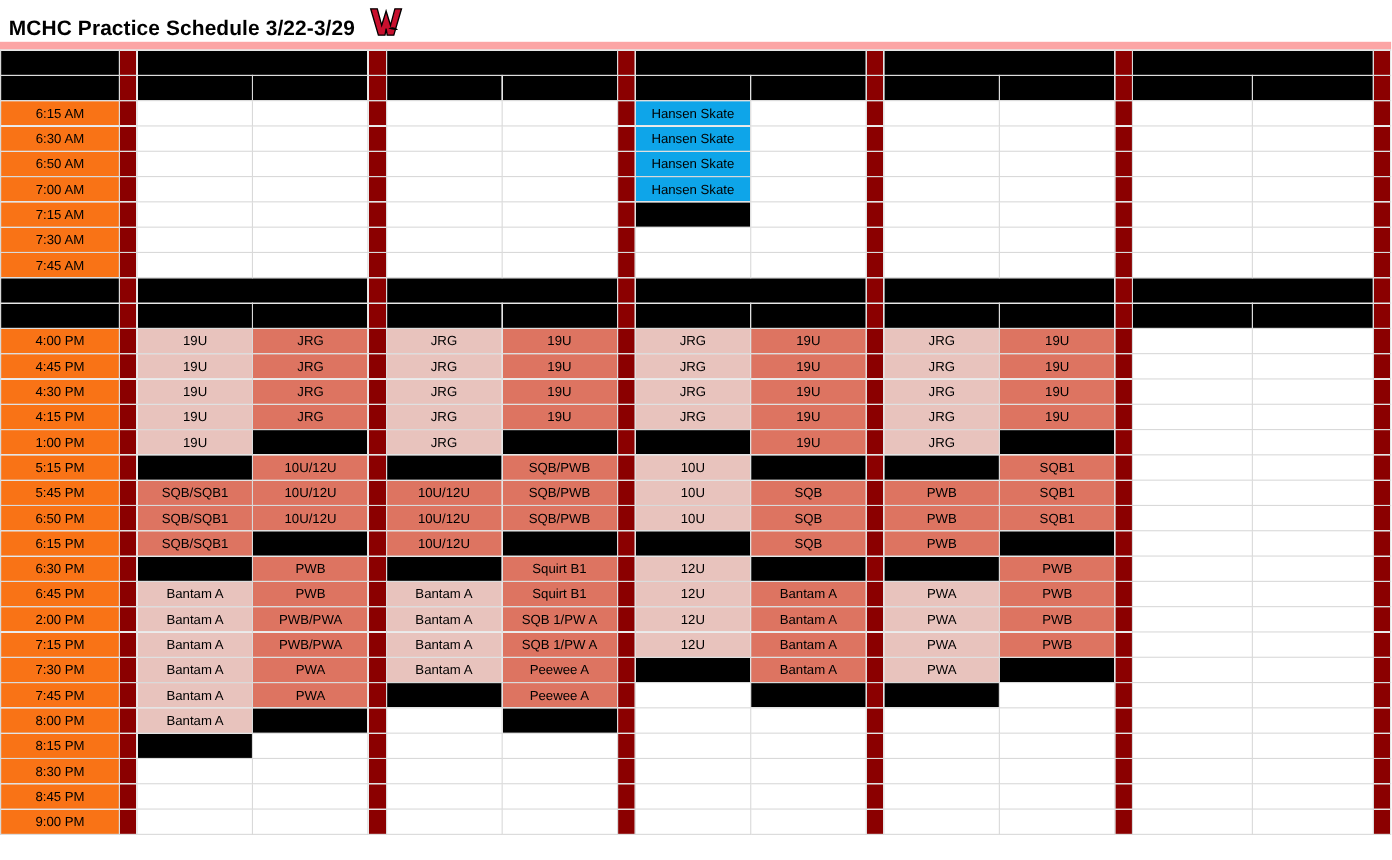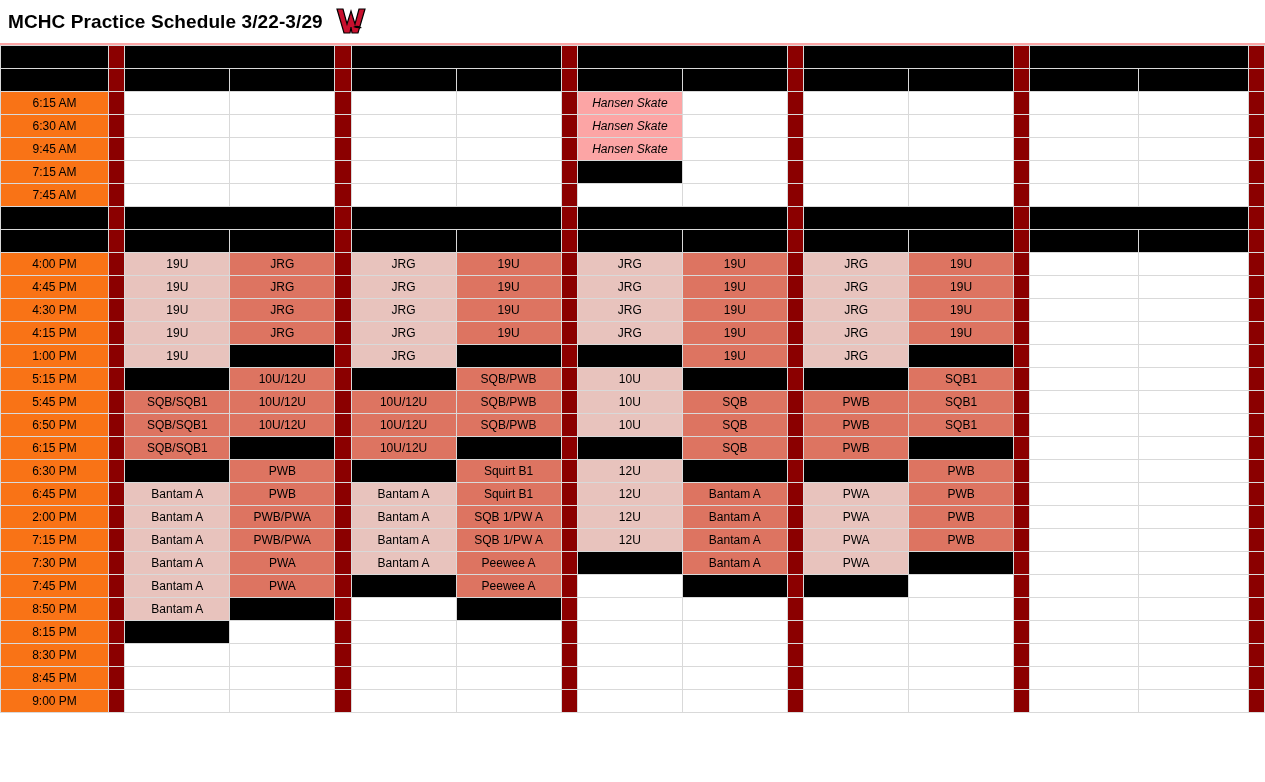--- a/index.html
+++ b/index.html
@@ -12,23 +12,23 @@
     width: 1265px;
     height: 782px;
     position: relative;
     background: #ffffff;
     overflow: hidden;
   }
 
   
   .title-bar {
     height: 45px;
-    border-bottom: 2px solid #fca5a5;
+    border-bottom: 7px solid #fca5a5;
     display: flex;
-    align-items: center;
+    align-items: flex-end;
     padding-left: 8px;
     box-sizing: border-box;
   }
   .title-text {
     font-size: 19px;
     font-weight: bold;
     color: #000;
     letter-spacing: 0.1px;
   }
   .logo {
@@ -87,21 +87,21 @@
   .timecell {
     background: #f97316;
     color: #000;
     font-size: 12px;
     border: 1px solid #d9d9d9;
   }
 
   
   .f-light   { background: #e8c3bd; }   
   .f-dark    { background: #dd7461; }   
-  .f-cream   { background: #fca5a5; font-style: italic; }   
+  .f-cream   { background: #0ea5e9; }   
   .f-ice     { background: #000; color:#fff; }
   .f-none    { background: #fff; }
 </style>
 </head>
 <body>
 
 <div id="page">
 
   <div class="title-bar">
     <span class="title-text">MCHC Practice Schedule 3/22-3/29</span>
@@ -199,48 +199,86 @@
           <td class="f-none"></td>
           <td class="sep"></td>
           <td class="f-none"></td>
           <td class="f-none"></td>
           <td class="sep"></td>
           <td class="f-none"></td>
           <td class="f-none"></td>
           <td class="sep"></td>
         </tr>
         <tr>
-          <td class="timecell">9:45 AM</td>
+          <td class="timecell">6:50 AM</td>
           <td class="sep"></td>
           <td class="f-none"></td>
           <td class="f-none"></td>
           <td class="sep"></td>
           <td class="f-none"></td>
           <td class="f-none"></td>
           <td class="sep"></td>
           <td class="f-cream">Hansen Skate</td>
           <td class="f-none"></td>
           <td class="sep"></td>
           <td class="f-none"></td>
           <td class="f-none"></td>
           <td class="sep"></td>
           <td class="f-none"></td>
           <td class="f-none"></td>
           <td class="sep"></td>
         </tr>
         <tr>
+          <td class="timecell">7:00 AM</td>
+          <td class="sep"></td>
+          <td class="f-none"></td>
+          <td class="f-none"></td>
+          <td class="sep"></td>
+          <td class="f-none"></td>
+          <td class="f-none"></td>
+          <td class="sep"></td>
+          <td class="f-cream">Hansen Skate</td>
+          <td class="f-none"></td>
+          <td class="sep"></td>
+          <td class="f-none"></td>
+          <td class="f-none"></td>
+          <td class="sep"></td>
+          <td class="f-none"></td>
+          <td class="f-none"></td>
+          <td class="sep"></td>
+        </tr>
+        <tr>
           <td class="timecell">7:15 AM</td>
           <td class="sep"></td>
           <td class="f-none"></td>
           <td class="f-none"></td>
           <td class="sep"></td>
           <td class="f-none"></td>
           <td class="f-none"></td>
           <td class="sep"></td>
           <td class="f-ice">ICE CUT</td>
+          <td class="f-none"></td>
+          <td class="sep"></td>
+          <td class="f-none"></td>
+          <td class="f-none"></td>
+          <td class="sep"></td>
+          <td class="f-none"></td>
+          <td class="f-none"></td>
+          <td class="sep"></td>
+        </tr>
+        <tr>
+          <td class="timecell">7:30 AM</td>
+          <td class="sep"></td>
+          <td class="f-none"></td>
+          <td class="f-none"></td>
+          <td class="sep"></td>
+          <td class="f-none"></td>
+          <td class="f-none"></td>
+          <td class="sep"></td>
+          <td class="f-none"></td>
           <td class="f-none"></td>
           <td class="sep"></td>
           <td class="f-none"></td>
           <td class="f-none"></td>
           <td class="sep"></td>
           <td class="f-none"></td>
           <td class="f-none"></td>
           <td class="sep"></td>
         </tr>
         <tr>
@@ -574,21 +612,21 @@
           <td class="f-ice">ICE CUT</td>
           <td class="sep"></td>
           <td class="f-ice">ICE CUT</td>
           <td class="f-none"></td>
           <td class="sep"></td>
           <td class="f-none"></td>
           <td class="f-none"></td>
           <td class="sep"></td>
         </tr>
         <tr>
-          <td class="timecell">8:50 PM</td>
+          <td class="timecell">8:00 PM</td>
           <td class="sep"></td>
           <td class="f-light">Bantam A</td>
           <td class="f-ice">ICE CUT</td>
           <td class="sep"></td>
           <td class="f-none"></td>
           <td class="f-ice">ICE CUT</td>
           <td class="sep"></td>
           <td class="f-none"></td>
           <td class="f-none"></td>
           <td class="sep"></td>

